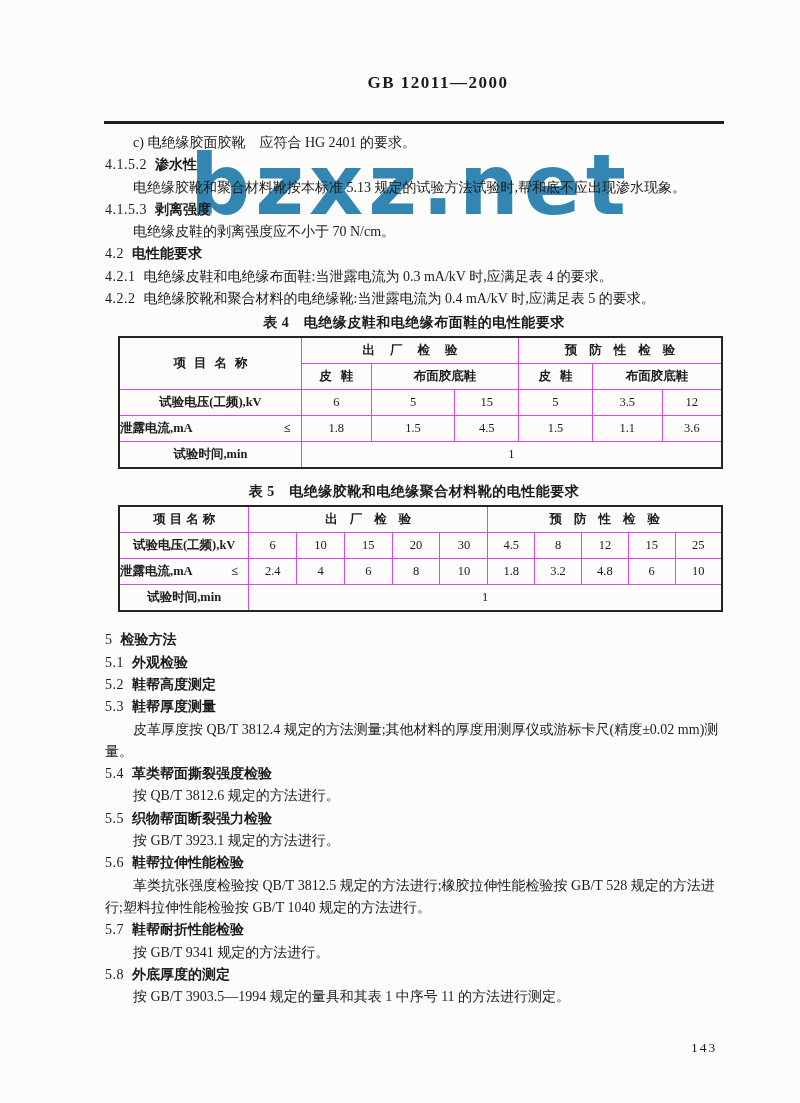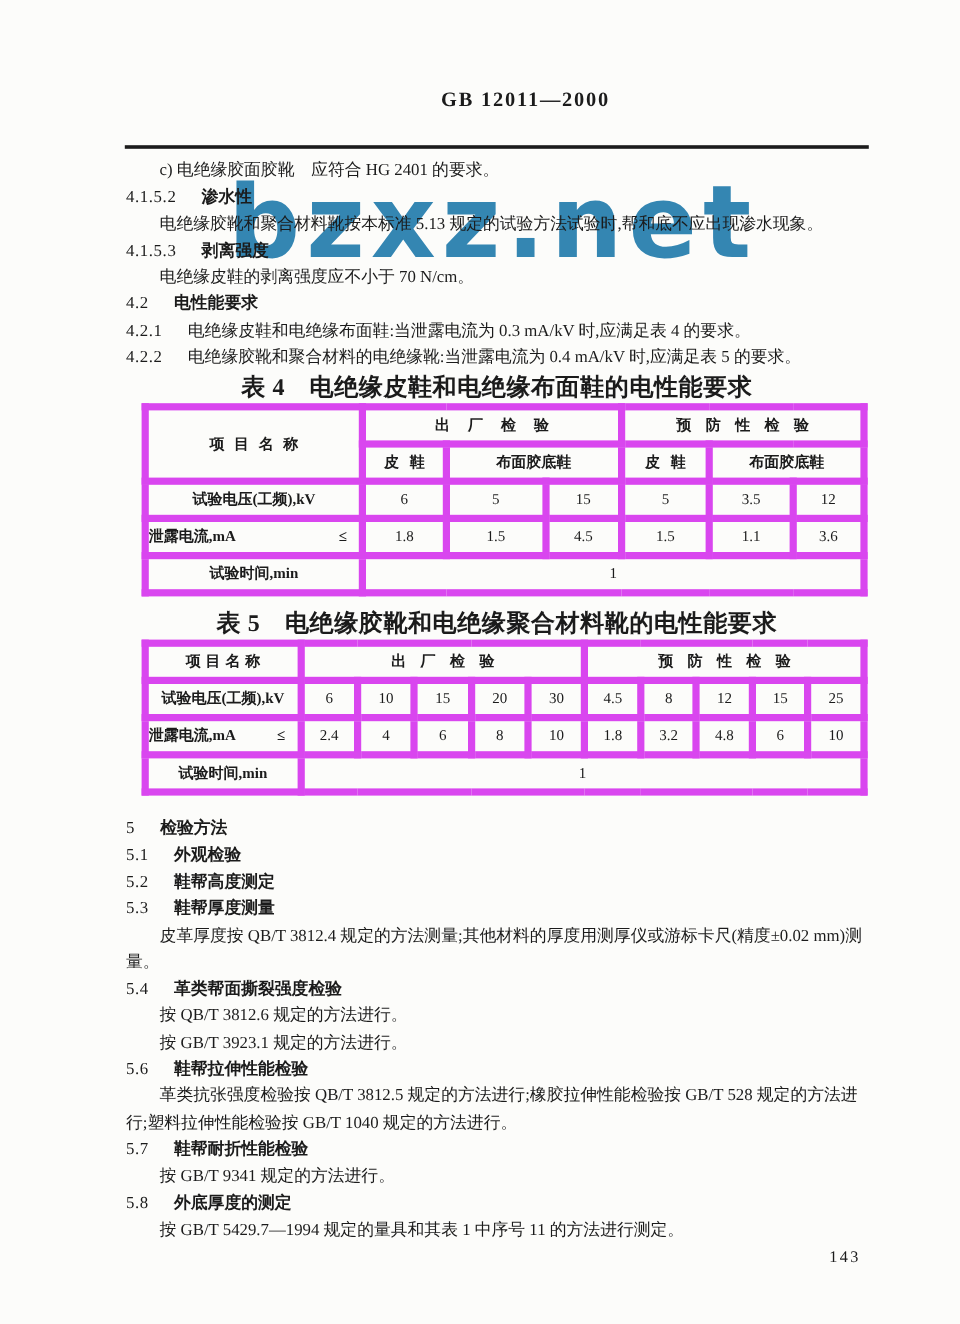--- a/index.html
+++ b/index.html
@@ -16,28 +16,28 @@
   }
   .hdr-code{
     position:absolute;top:73px;left:105px;width:618px;z-index:1;
     text-align:center;font-weight:700;font-size:17px;letter-spacing:1.5px;
     transform:translateX(24px);
   }
   .rule{position:absolute;top:121px;left:104px;width:620px;height:3px;background:#1c1c1c;z-index:1;}
   .content{position:absolute;top:132px;left:105px;width:618px;z-index:1;}
   .ln,.para{font-size:14px;line-height:22.3px;margin:0;}
   .para{text-indent:2em;}
-  .num{margin-right:21px;letter-spacing:.5px;}
+  .num{margin-right:8px;letter-spacing:.5px;}
   .ht{font-weight:700;}
-  .tbl-title{font-size:20px;font-weight:700;text-align:center;line-height:20px;letter-spacing:.5px;}
+  .tbl-title{font-size:14px;font-weight:700;text-align:center;line-height:20px;letter-spacing:.5px;}
   .t4-title{margin-top:3px;}
   .t5-title{margin-top:13px;}
   table.tbl{border-collapse:collapse;margin-left:13px;margin-top:3px;table-layout:fixed;}
   table.tbl td{
-    border:6px solid #d946ef;font-size:12.5px;text-align:center;
+    border:1px solid #d946ef;font-size:12.5px;text-align:center;
     padding:0;height:25px;overflow:hidden;white-space:nowrap;
   }
   table.tbl{border:2px solid #242424;}
   td.lbl{text-align:left;padding-left:7px;font-weight:700;}
   td.hd{font-weight:700;}
   .sp4{letter-spacing:15px;text-indent:15px;}
   .sp2{letter-spacing:9px;text-indent:9px;}
   .spi{letter-spacing:8px;text-indent:8px;}
   .sp5{letter-spacing:12px;text-indent:12px;}
   .flexlbl{display:flex;justify-content:space-between;align-items:center;padding-right:10px;gap:20px;}
@@ -208,34 +208,37 @@
     <div class="ln">
       <span class="num">5.3</span><span class="ht">鞋帮厚度测量</span>
     </div>
     <p class="para">皮革厚度按 QB/T 3812.4 规定的方法测量;其他材料的厚度用测厚仪或游标卡尺(精度±0.02 mm)测量。</p>
 
     <div class="ln">
       <span class="num">5.4</span><span class="ht">革类帮面撕裂强度检验</span>
     </div>
     <p class="para">按 QB/T 3812.6 规定的方法进行。</p>
 
+    <div class="ln">
+      <span class="num">5.5</span><span class="ht">织物帮面断裂强力检验</span>
+    </div>
     <p class="para">按 GB/T 3923.1 规定的方法进行。</p>
 
     <div class="ln">
       <span class="num">5.6</span><span class="ht">鞋帮拉伸性能检验</span>
     </div>
     <p class="para">革类抗张强度检验按 QB/T 3812.5 规定的方法进行;橡胶拉伸性能检验按 GB/T 528 规定的方法进行;塑料拉伸性能检验按 GB/T 1040 规定的方法进行。</p>
 
     <div class="ln">
       <span class="num">5.7</span><span class="ht">鞋帮耐折性能检验</span>
     </div>
     <p class="para">按 GB/T 9341 规定的方法进行。</p>
 
     <div class="ln">
       <span class="num">5.8</span><span class="ht">外底厚度的测定</span>
     </div>
-    <p class="para">按 GB/T 5429.7—1994 规定的量具和其表 1 中序号 11 的方法进行测定。</p>
+    <p class="para">按 GB/T 3903.5—1994 规定的量具和其表 1 中序号 11 的方法进行测定。</p>
 
   </div>
 
   <div class="pgnum">143</div>
 
 </div>
 
 </body></html>

